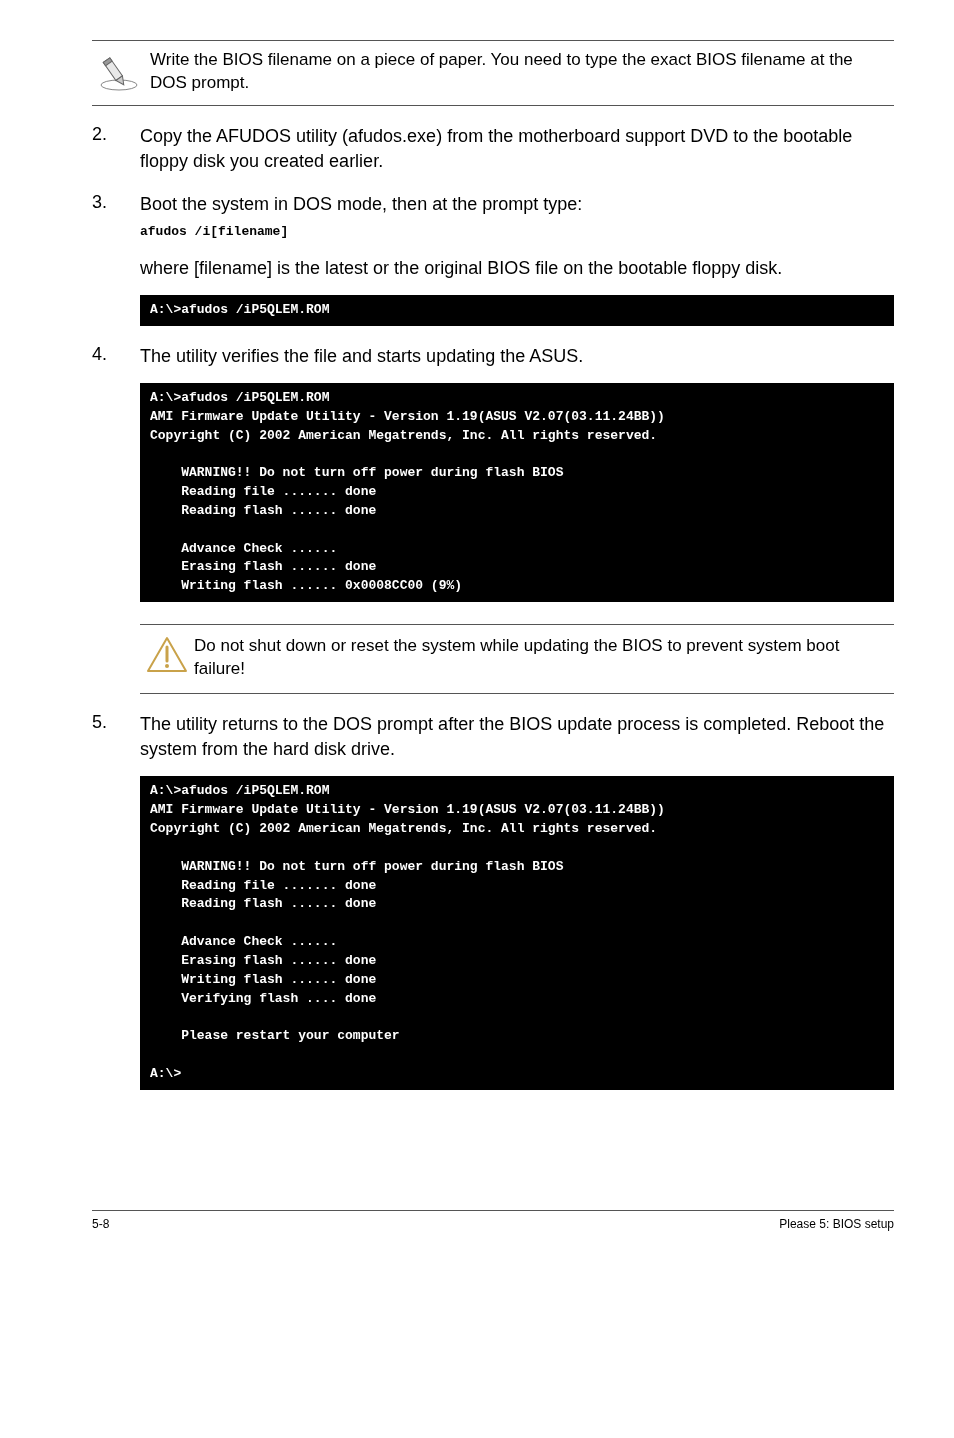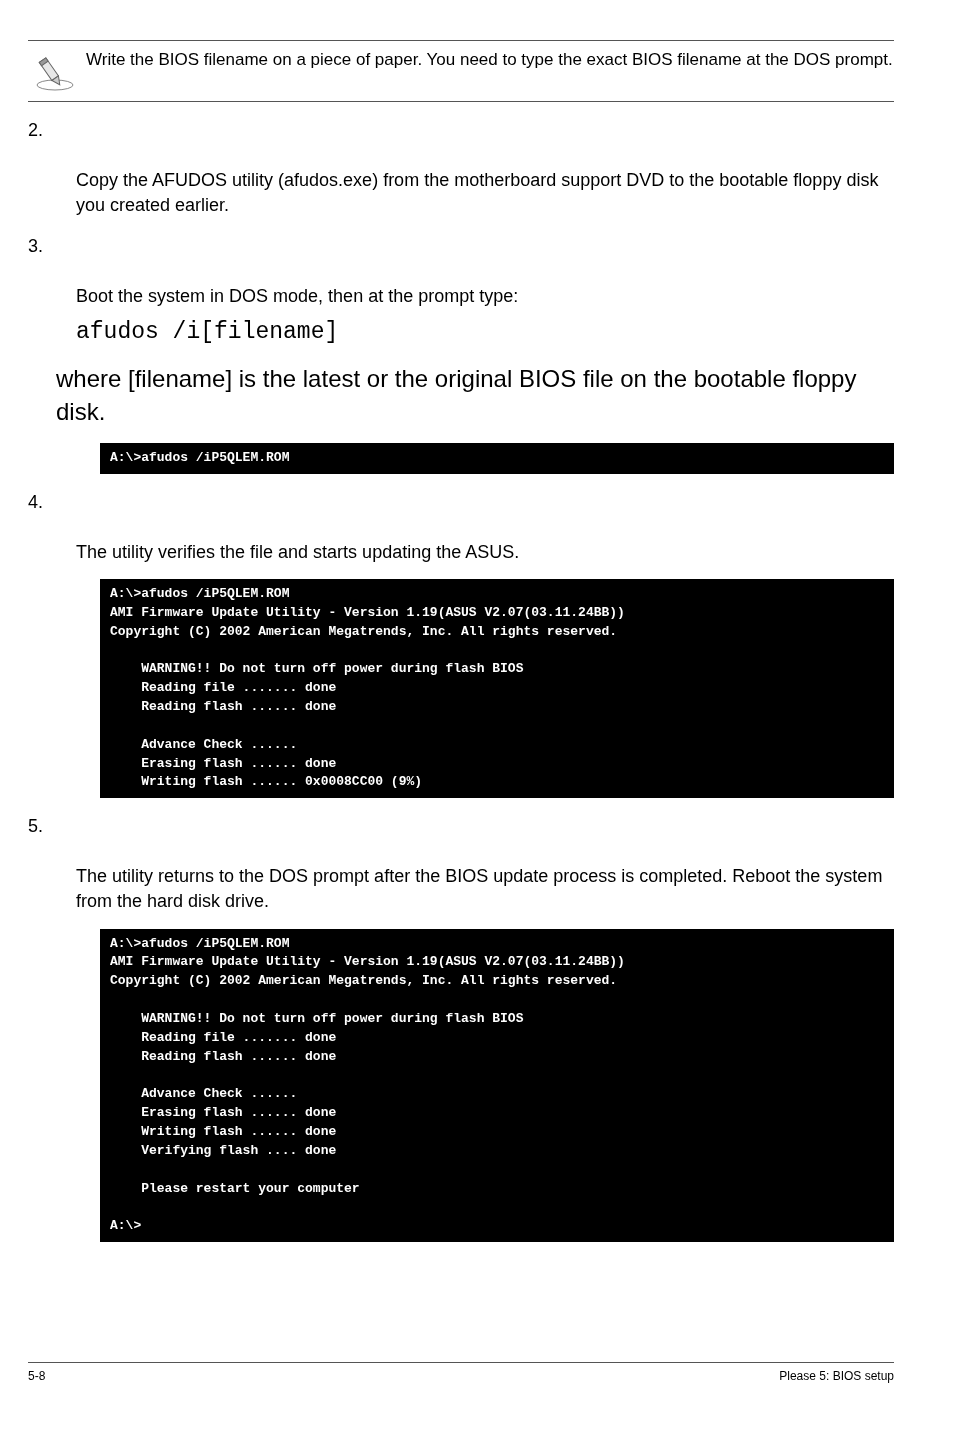--- a/index.html
+++ b/index.html
@@ -4,21 +4,21 @@
 <style>
   html, body {
     margin: 0;
     padding: 0;
     background: #fff;
     font-family: Arial, Helvetica, sans-serif;
     color: #000;
     width: 954px;
   }
   .page {
-    padding: 40px 60px 20px 28px;
+    padding: 40px 60px 20px 92px;
     box-sizing: border-box;
   }
   .note-block {
     display: flex;
     align-items: flex-start;
     padding: 8px 0 10px 0;
     border-top: 1px solid #555;
     border-bottom: 1px solid #555;
   }
   .note-icon {
@@ -41,41 +41,40 @@
   }
   .ol-num {
     width: 48px;
     flex: 0 0 48px;
     font-size: 18px;
   }
   .ol-body {
     flex: 1;
     font-size: 18px;
     line-height: 1.4;
-    margin-top: 48px;
   }
   .mono {
     font-family: "Courier New", monospace;
-    font-weight: normal;
-    font-size: 23px;
+    font-weight: bold;
+    font-size: 13px;
   }
   .indent-block {
-    margin-left: 28px;
+    margin-left: 48px;
     margin-top: 14px;
-    font-size: 24px;
+    font-size: 18px;
     line-height: 1.4;
   }
   .term {
     background: #000;
     color: #fff;
     font-family: "Courier New", monospace;
     font-size: 13px;
     line-height: 1.45;
     padding: 6px 10px;
-    margin-left: 72px;
+    margin-left: 48px;
     margin-top: 14px;
     white-space: pre;
     overflow: hidden;
   }
   .term-tall {
     min-height: 200px;
   }
   .term-taller {
     min-height: 260px;
   }
@@ -158,20 +157,30 @@
 Copyright (C) 2002 American Megatrends, Inc. All rights reserved.
 
     WARNING!! Do not turn off power during flash BIOS
     Reading file ....... done
     Reading flash ...... done
 
     Advance Check ......
     Erasing flash ...... done
     Writing flash ...... 0x0008CC00 (9%)</div>
 
+  <div class="warn-block">
+    <div class="warn-icon">
+      <svg width="44" height="40" viewBox="0 0 44 40">
+        <polygon points="22,3 41,36 3,36" fill="none" stroke="#c9a24a" stroke-width="2" stroke-linejoin="round"></polygon>
+        <line x1="22" y1="12" x2="22" y2="26" stroke="#c9a24a" stroke-width="3" stroke-linecap="round"></line>
+        <circle cx="22" cy="31" r="2" fill="#c9a24a"></circle>
+      </svg>
+    </div>
+    <div class="warn-text">Do not shut down or reset the system while updating the BIOS to prevent system boot failure!</div>
+  </div>
 
   <div class="ol-item">
     <div class="ol-num">5.</div>
     <div class="ol-body">The utility returns to the DOS prompt after the BIOS update process is completed. Reboot the system from the hard disk drive.</div>
   </div>
 
   <div class="term term-taller bold">A:\&gt;afudos /iP5QLEM.ROM
 AMI Firmware Update Utility - Version 1.19(ASUS V2.07(03.11.24BB))
 Copyright (C) 2002 American Megatrends, Inc. All rights reserved.
 

